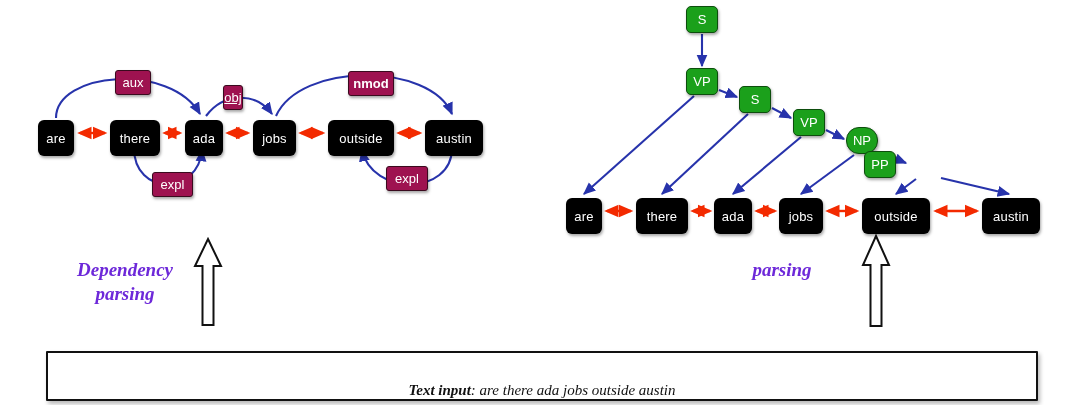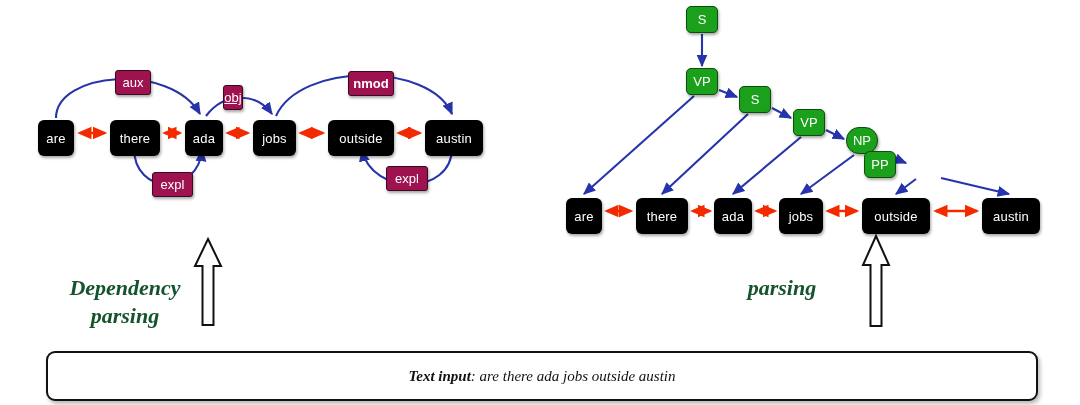--- a/index.html
+++ b/index.html
@@ -20,26 +20,26 @@
 
   .deplabel{background:#9e1250;color:#ffffff;border:1.5px solid #3a0a1e;border-radius:3px;
             font-size:13px;height:25px;padding:0 8px;
             box-shadow:1px 2px 3px rgba(0,0,0,.35);}
 
   .phrasebox{background:#1ba01b;color:#ffffff;border:1.5px solid #0d4d0d;border-radius:5px;
              font-size:13px;width:32px;height:27px;
              box-shadow:1px 2px 3px rgba(0,0,0,.35);}
 
   .caption{position:absolute;z-index:4;font-family:"Liberation Serif",serif;
-           font-weight:bold;font-style:italic;font-size:22px;color:#14532d;
-           text-align:center;line-height:1.25;margin-top:16px;}
+           font-weight:bold;font-style:italic;font-size:19px;color:#6d28d9;
+           text-align:center;line-height:1.25;}
 
   .inputbar{position:absolute;left:46px;top:351px;width:988px;height:46px;
-            border:2px solid #111;border-radius:9px;background:#fff;
-            display:flex;align-items:center;justify-content:center;z-index:4;
+            border:2px solid #111;border-radius:1px;background:#fff;
+            display:flex;align-items:flex-end;justify-content:center;z-index:4;
             box-shadow:2px 3px 4px rgba(0,0,0,.28);}
   .inputbar .txt{font-family:"Liberation Serif",serif;font-style:italic;font-size:15px;color:#111;}
   .inputbar .txt b{font-weight:bold;font-style:italic;}
 </style>
 </head>
 <body>
 
 <div id="stage">
 
   <svg class="layer edges" viewBox="0 0 1080 405" preserveAspectRatio="none">

